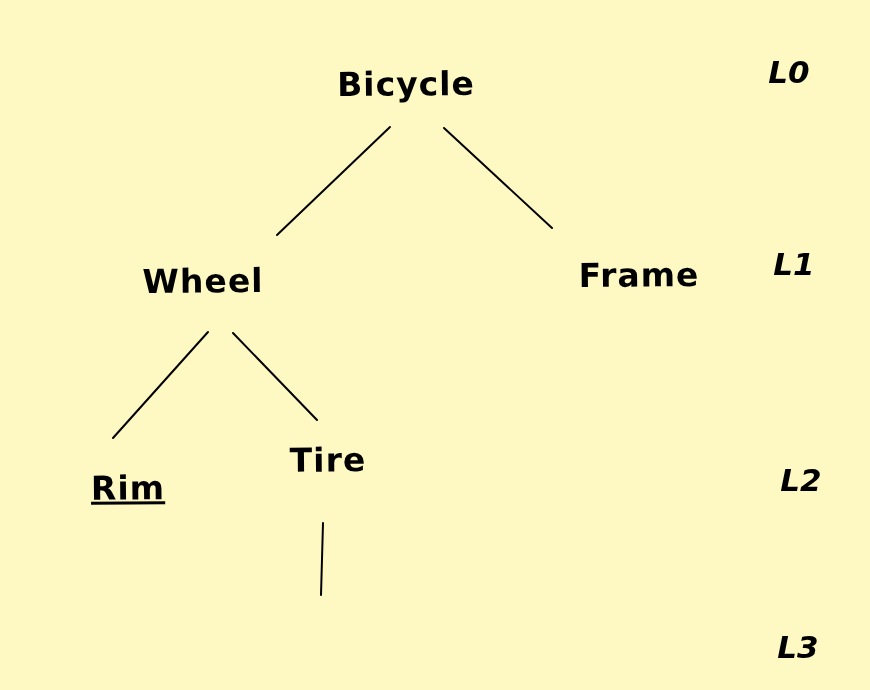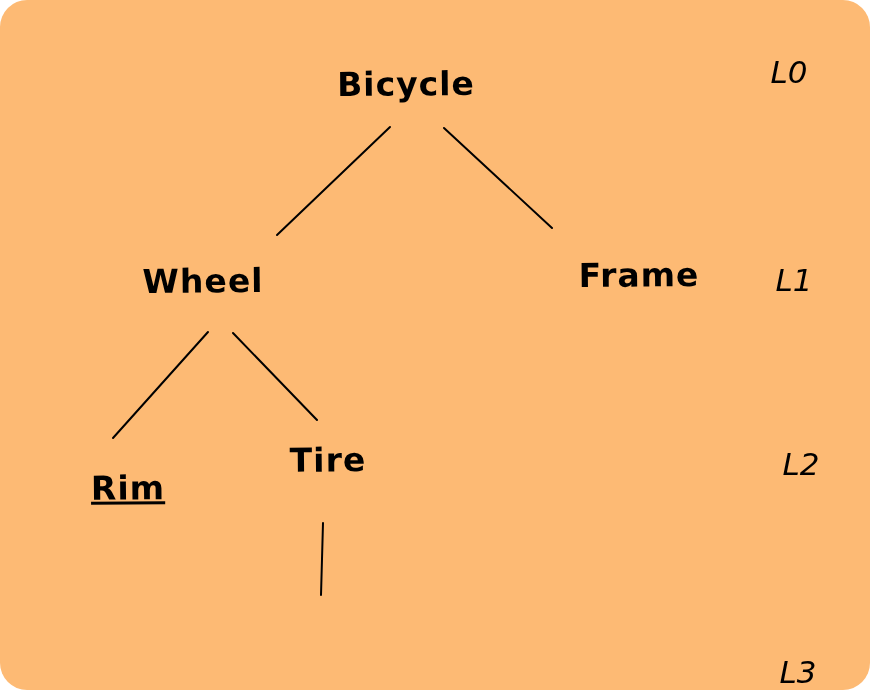--- a/index.html
+++ b/index.html
@@ -4,24 +4,23 @@
 <style>
   html, body {
     margin: 0;
     padding: 0;
     background: #ffffff;
   }
   .canvas {
     position: relative;
     width: 870px;
     height: 690px;
-    background: #fdba74;
+    background: #fef9c3;
     overflow: hidden;
     font-family: "DejaVu Sans", sans-serif;
-    border-radius: 27px;
   }
   .edges-layer {
     position: absolute;
     left: 0;
     top: 0;
     width: 870px;
     height: 690px;
   }
   .edges-layer line {
     stroke: #000000;
@@ -35,21 +34,21 @@
     font-weight: bold;
     letter-spacing: 1px;
     color: #000000;
     white-space: nowrap;
     user-select: none;
   }
   .level-label {
     position: absolute;
     transform: translate(-50%, -50%);
     font-size: 31px;
-    font-weight: normal;
+    font-weight: bold;
     font-style: italic;
     color: #000000;
     white-space: nowrap;
     user-select: none;
   }
 </style>
 </head>
 <body>
 
 <div class="canvas">
@@ -62,17 +61,17 @@
     <line x1="323" y1="523" x2="321" y2="595" stroke="#000000"></line>
   </svg>
 
   <div class="node-label" style="left: 406px; top: 84px;">Bicycle</div>
   <div class="node-label" style="left: 203px; top: 281px;">Wheel</div>
   <div class="node-label" style="left: 639px; top: 275px;">Frame</div>
   <div class="node-label" style="left: 128px; top: 488px; text-decoration: underline;">Rim</div>
   <div class="node-label" style="left: 328px; top: 460px;">Tire</div>
 
   <div class="level-label" style="left: 789px; top: 72px;">L0</div>
-  <div class="level-label" style="left: 794px; top: 280px;">L1</div>
-  <div class="level-label" style="left: 801px; top: 464px;">L2</div>
-  <div class="level-label" style="left: 798px; top: 672px;">L3</div>
+  <div class="level-label" style="left: 794px; top: 264px;">L1</div>
+  <div class="level-label" style="left: 801px; top: 480px;">L2</div>
+  <div class="level-label" style="left: 798px; top: 647px;">L3</div>
 
 </div>
 
 </body></html>

